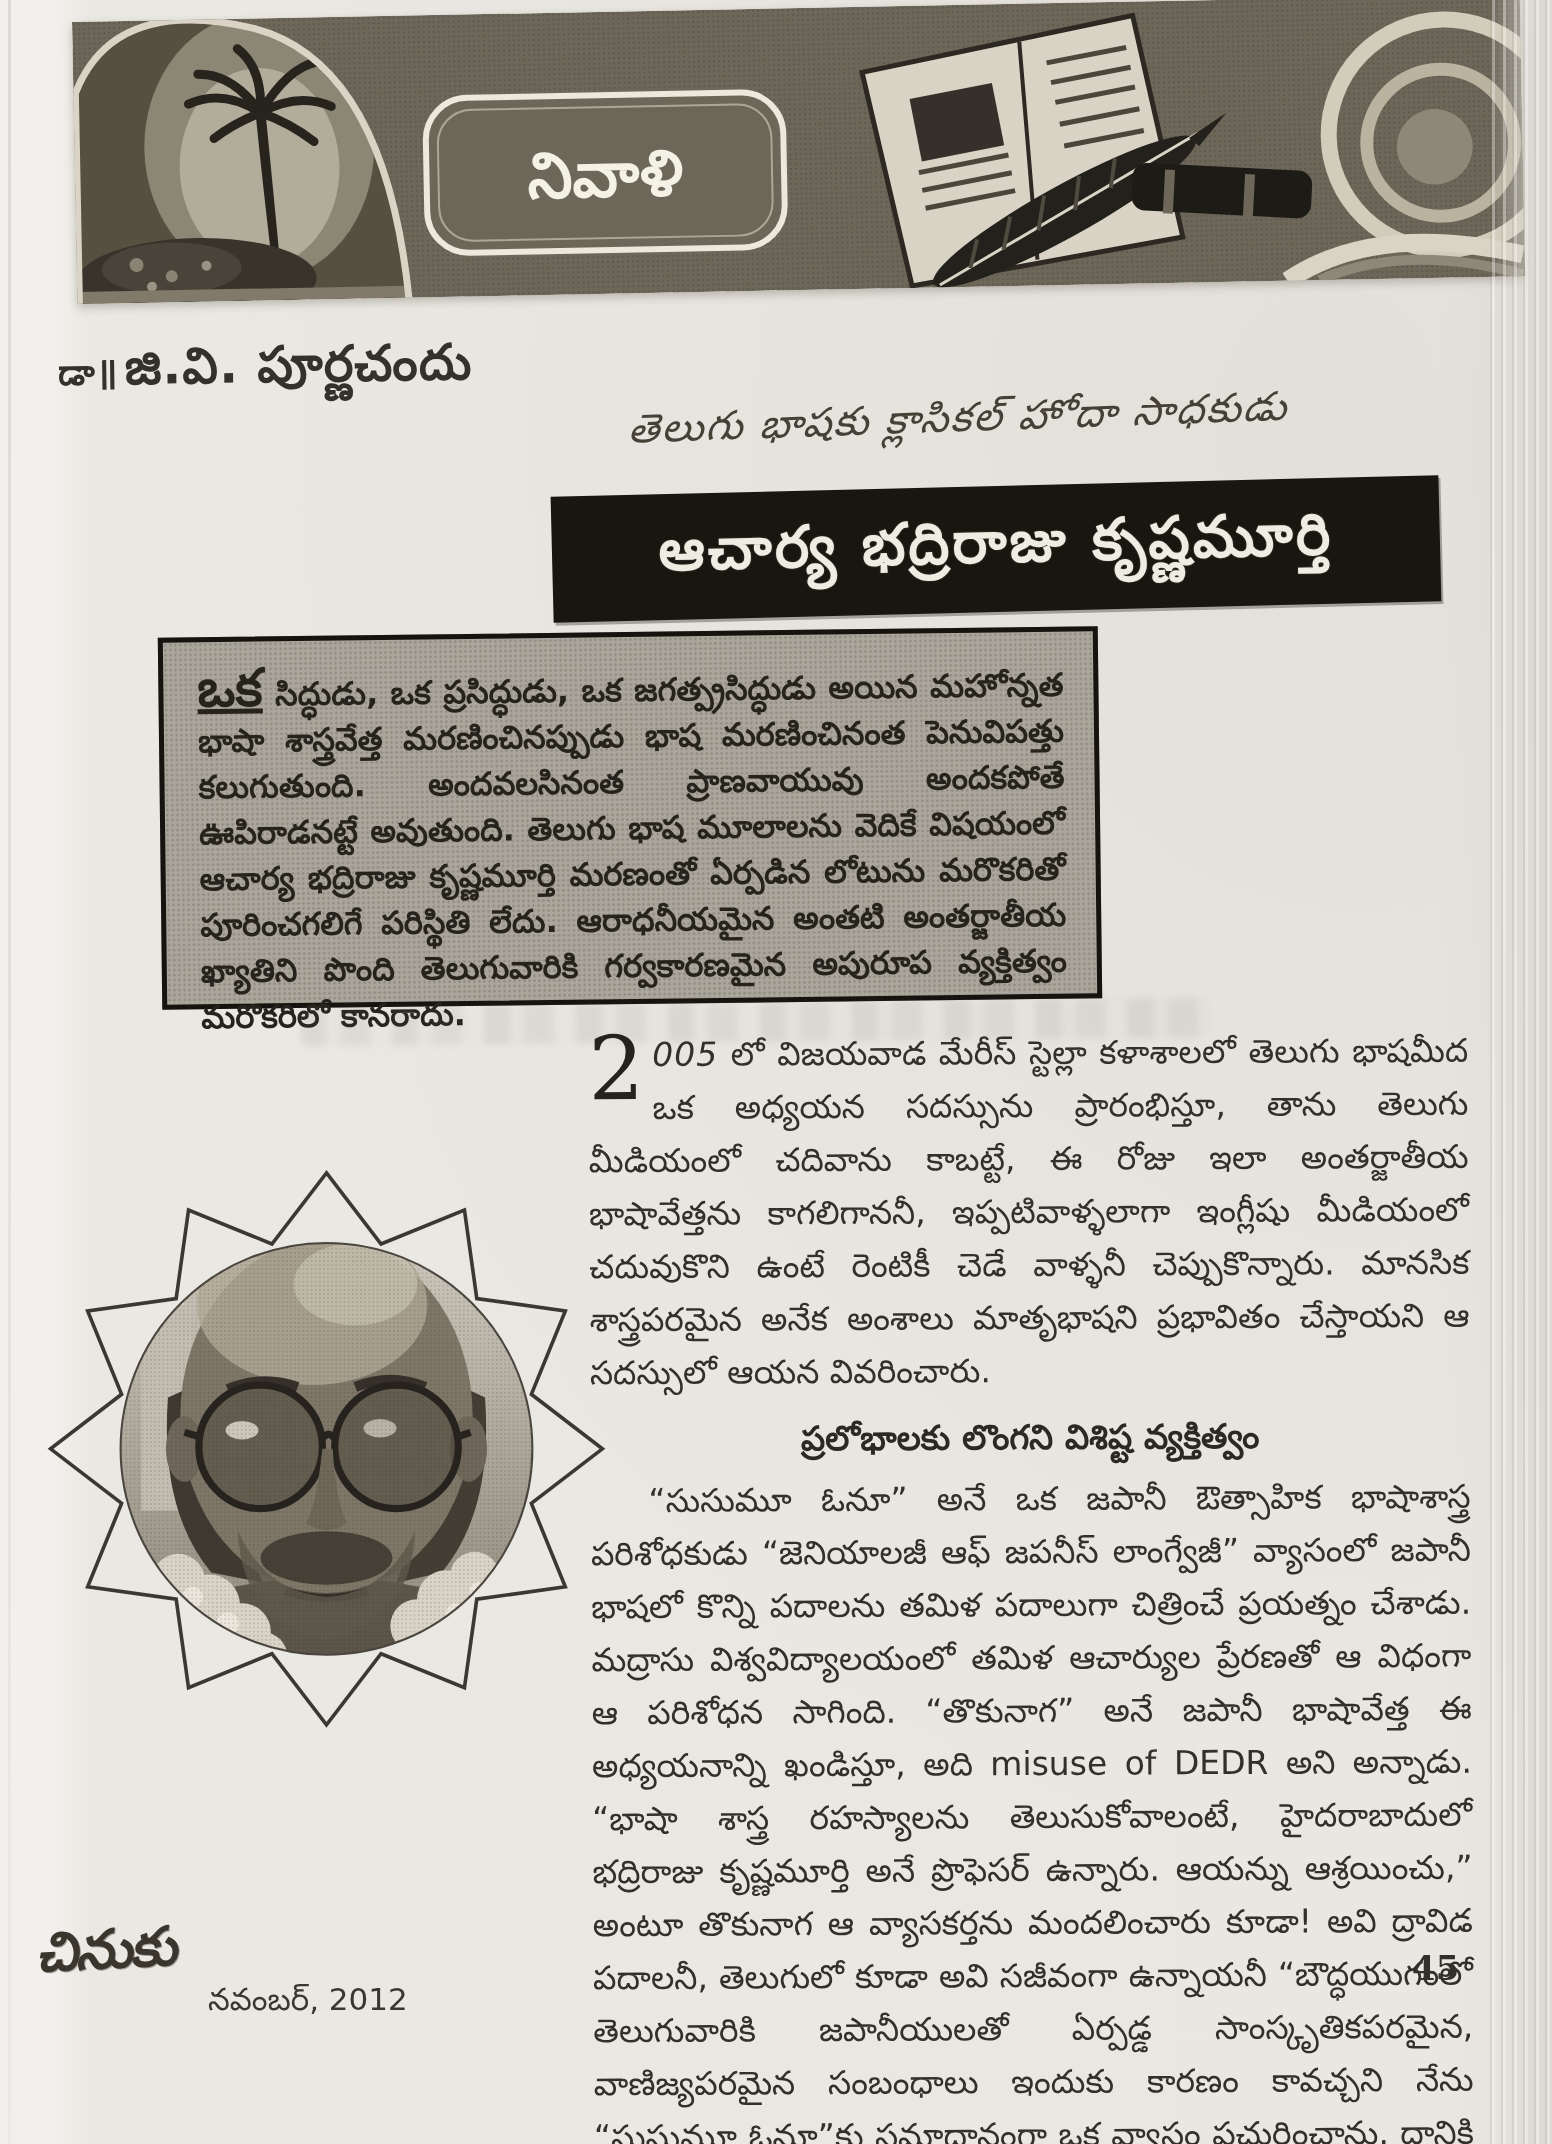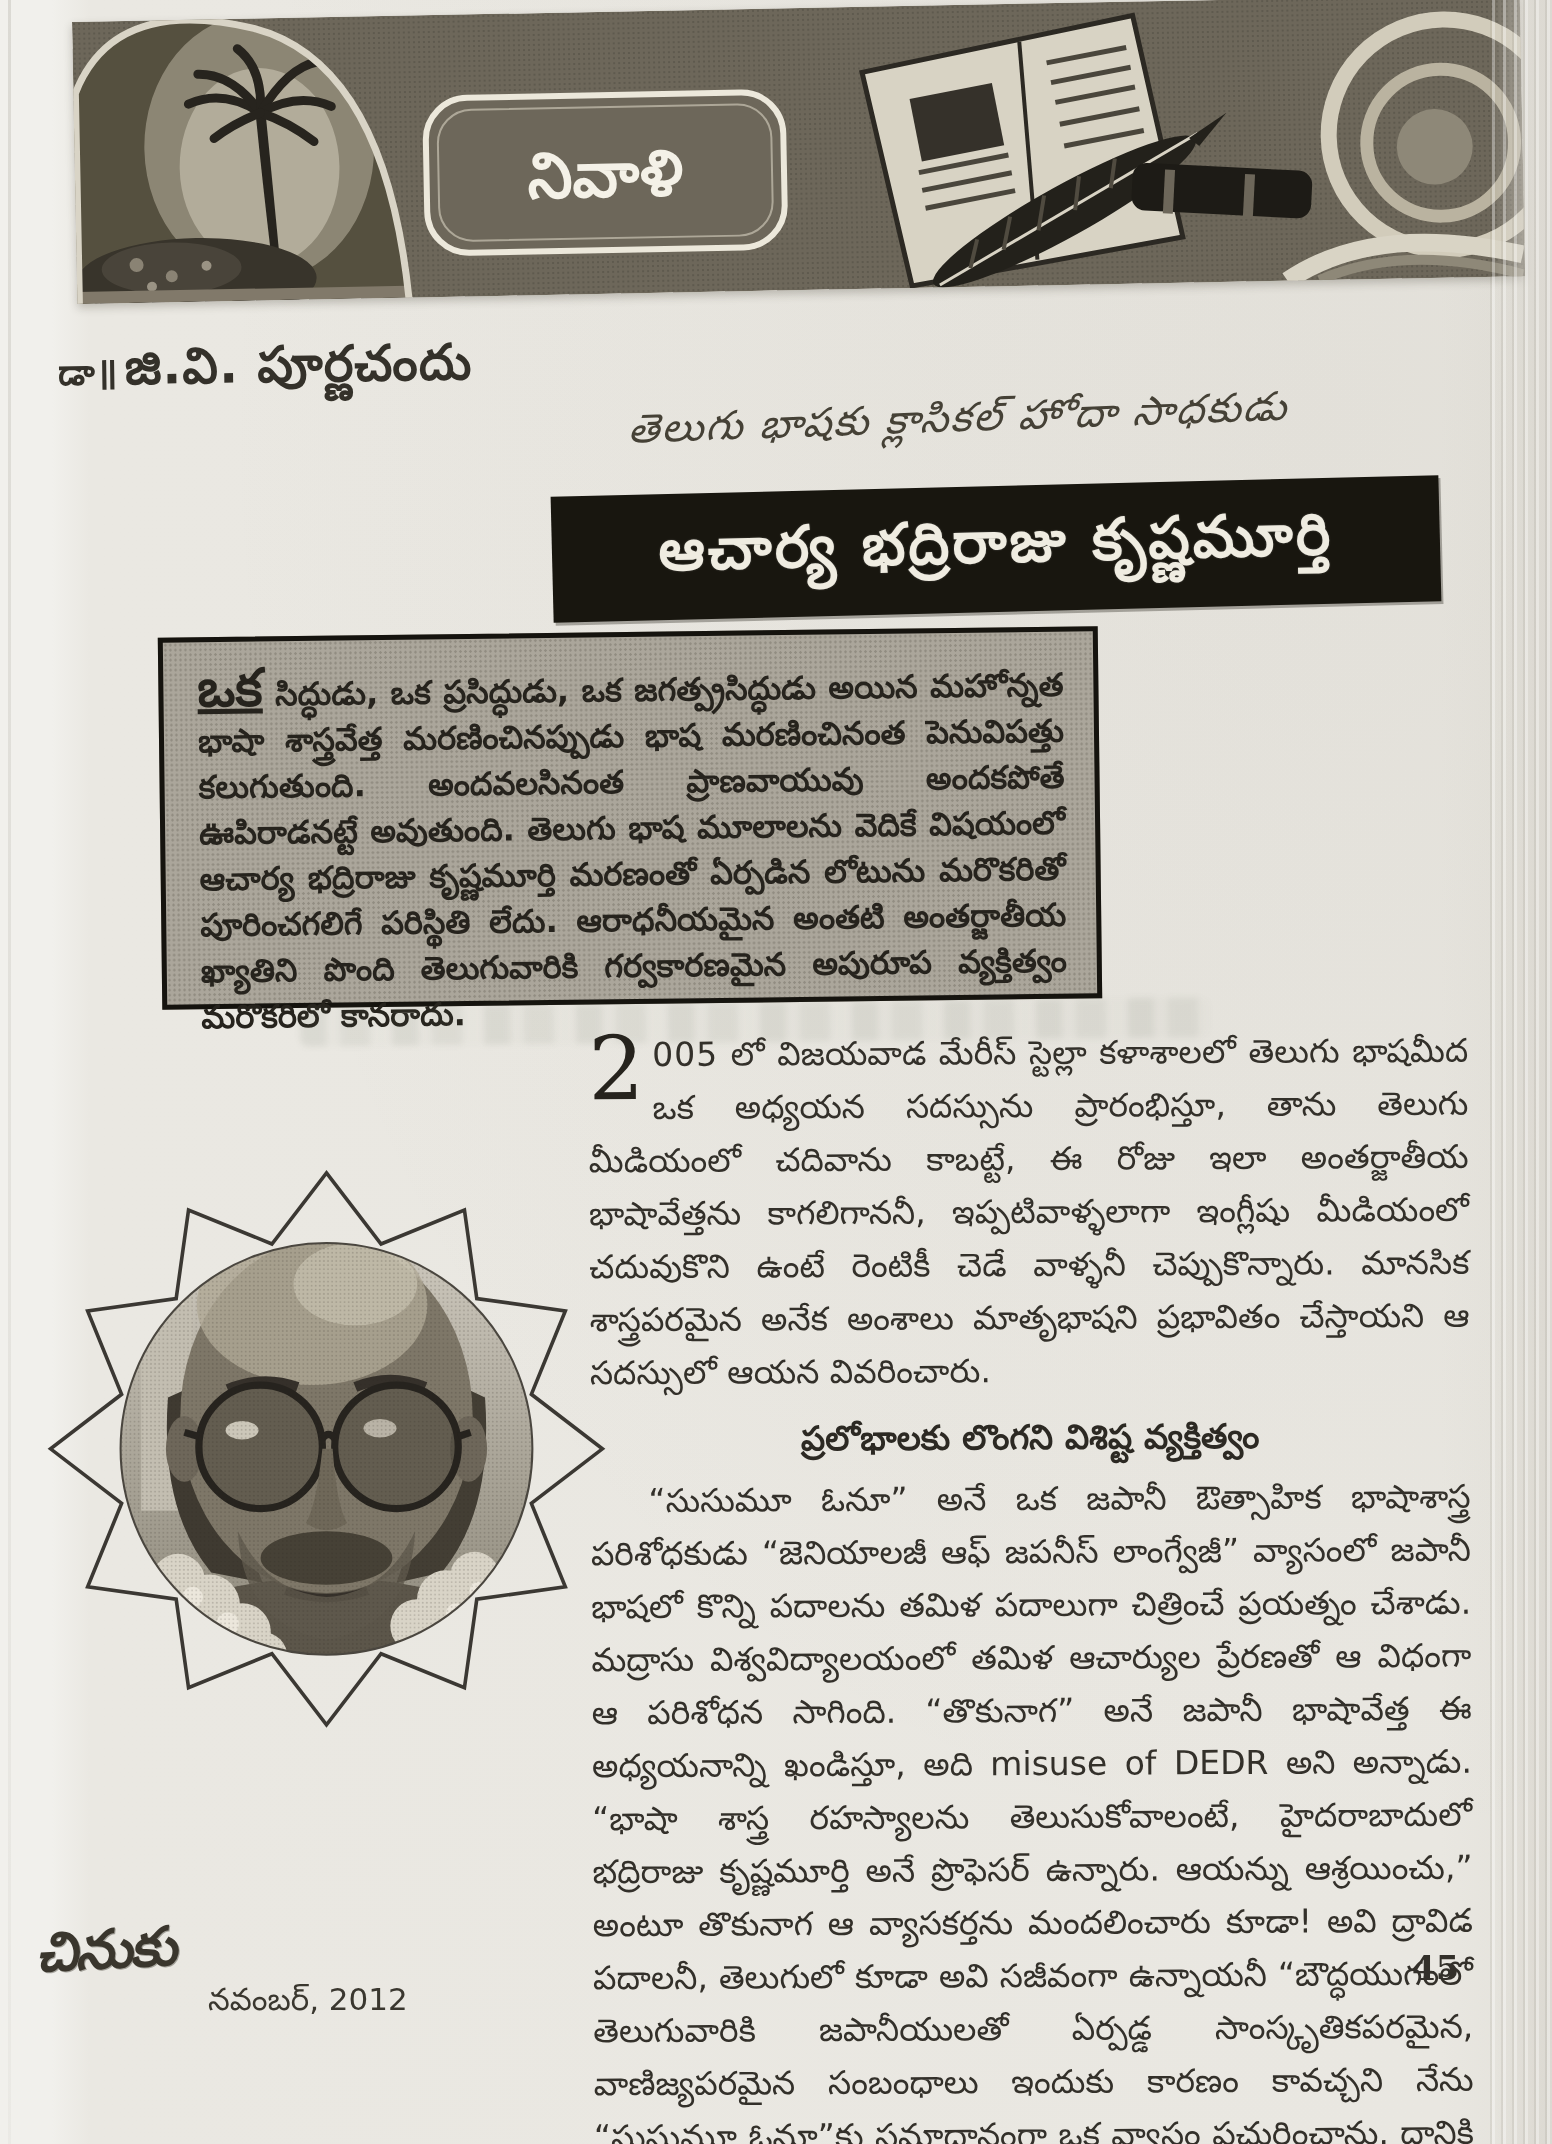--- a/index.html
+++ b/index.html
@@ -68,21 +68,21 @@
   .article{
     position:absolute;left:592px;top:1026px;width:880px;
     font-size:33px;line-height:53px;color:#33302a;text-align:justify;
     transform:rotate(-0.3deg);
   }
   .article p{margin:0;}
   .dropcap{
     float:left;font-family:"DejaVu Serif",serif;font-size:88px;line-height:74px;
     padding:4px 8px 0 0;color:#26231d;
   }
-  .yr{letter-spacing:1px;}
+  .yr{letter-spacing:1px;font-style:italic;}
   .subhead{
     margin:14px 0 8px 0;text-align:center;font-size:34px;font-weight:bold;color:#2c2923;
   }
   .para2{text-indent:58px;}
   .footer-logo{
     position:absolute;left:36px;top:1918px;font-size:54px;font-weight:bold;font-style:italic;
     color:#3a362d;transform:rotate(-3deg);letter-spacing:-2px;
     text-shadow:1px 1px 0 rgba(58,54,45,.4);
   }
   .footer-issue{position:absolute;left:208px;top:1981px;font-size:31px;color:#3a372f;}

